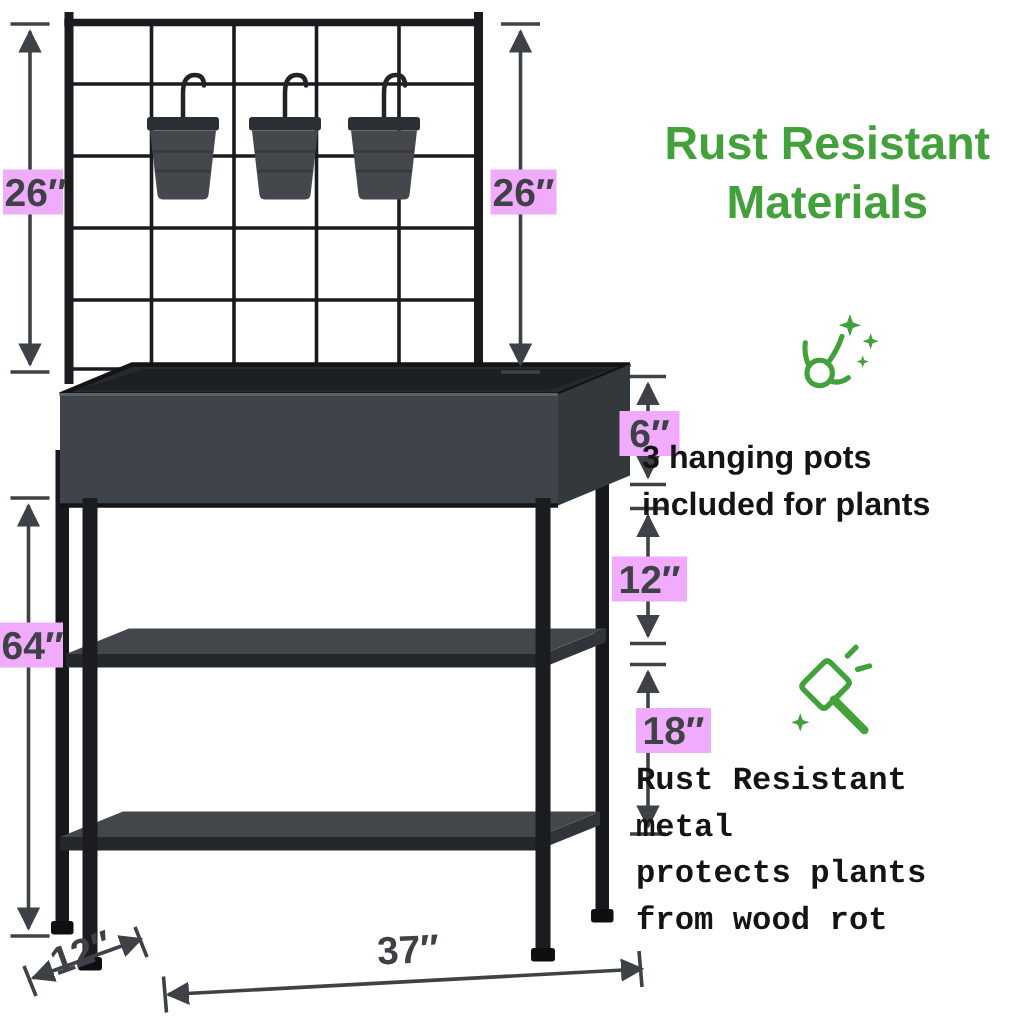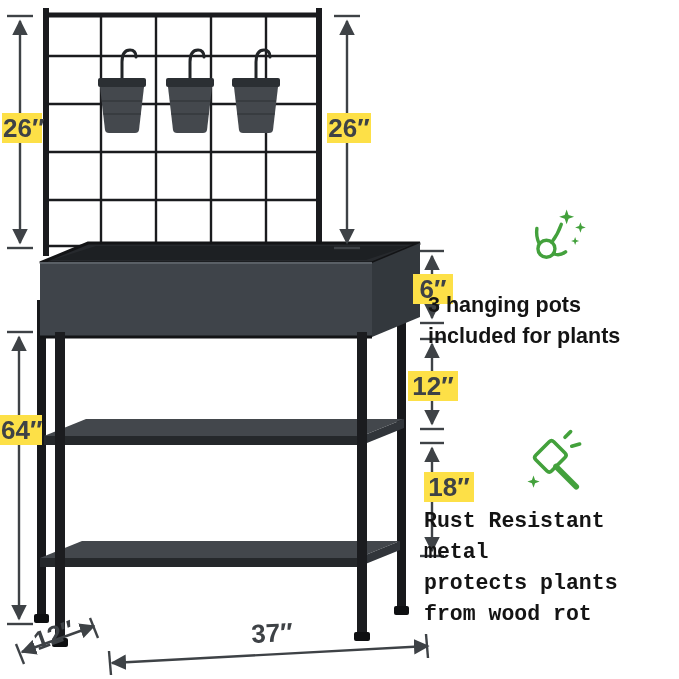--- a/index.html
+++ b/index.html
@@ -3,21 +3,21 @@
 <meta charset="utf-8">
 <style>
   html,body{margin:0;padding:0;background:#fff;}
   .canvas{
     position:relative;width:679px;height:679px;background:#ffffff;overflow:hidden;
     font-family:"Liberation Sans",sans-serif;
   }
   .art{position:absolute;left:0;top:0;}
   .dim{
     position:absolute;font-weight:bold;font-size:26px;line-height:1;
-    color:#3e4246;text-align:center;background:#fde047;padding:2px 1px;
+    color:#3e4246;text-align:center;background:#f0abfc;padding:2px 1px;
   }
   #dim-trellis-left {left:2px;  top:113px; width:38px;}
   #dim-trellis-right{left:327px;top:113px; width:42px;}
   #dim-planter      {left:413px;top:274px; width:38px;}
   #dim-gap1         {left:408px;top:371px; width:48px;}
   #dim-gap2         {left:408px;top:472px; width:48px;margin-left:16px;}
   #dim-height       {left:0px;  top:415px; width:40px;}
   #dim-depth        {left:30px; top:620px; width:46px; transform:rotate(-20deg); background:transparent;}
   #dim-width        {left:246px;top:618px; width:50px; transform:rotate(-3deg);  background:transparent;}
   .heading{
@@ -149,20 +149,22 @@
 
   <span class="dim" id="dim-trellis-left">26″</span>
   <span class="dim" id="dim-trellis-right">26″</span>
   <span class="dim" id="dim-planter">6″</span>
   <span class="dim" id="dim-gap1">12″</span>
   <span class="dim" id="dim-gap2">18″</span>
   <span class="dim" id="dim-height">64″</span>
   <span class="dim" id="dim-depth">12″</span>
   <span class="dim" id="dim-width">37″</span>
 
+  <h1 class="heading">Rust Resistant
+Materials</h1>
 
   <div class="feat-icon" id="icon-snap">
     <svg viewBox="0 0 64 64">
       <g fill="none" stroke="#43a13c" stroke-width="3.2" stroke-linecap="round" stroke-linejoin="round">
         <circle cx="23" cy="43" r="8"></circle>
         <path d="M28 37 Q34 29 37 20"></path>
         <path d="M16 38 Q13 31 14 24"></path>
         <path d="M30 48 Q36 50 41 46"></path>
       </g>
       <g fill="#43a13c">

